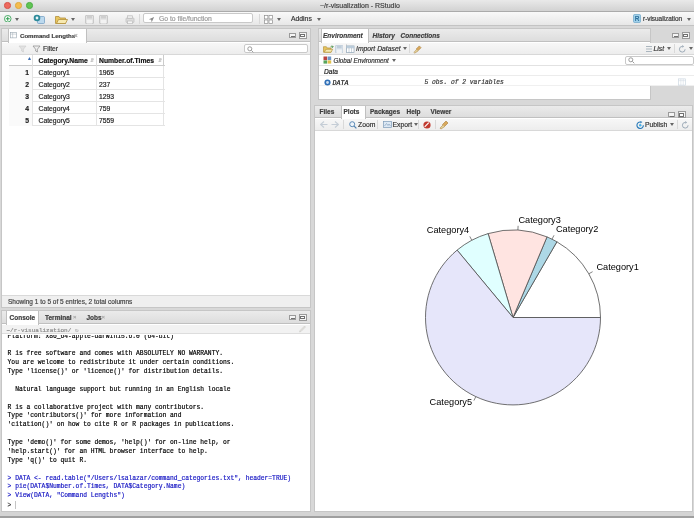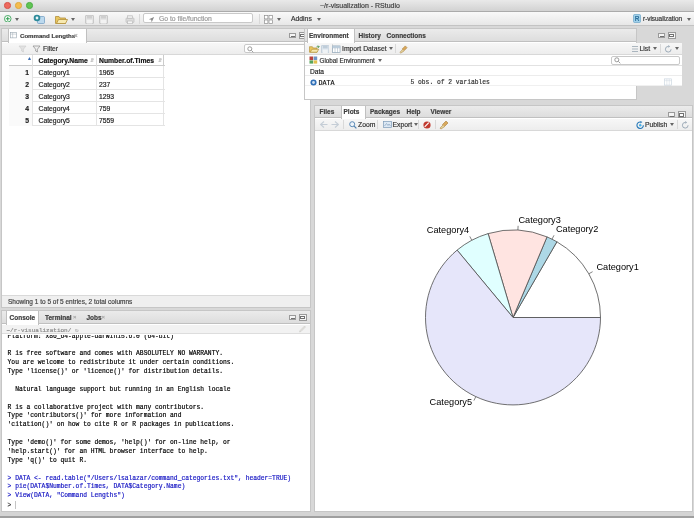--- a/index.html
+++ b/index.html
@@ -216,21 +216,21 @@
 'help.start()' for an HTML browser interface to help.
 Type 'q()' to quit R.
 
 <span style="color:#1717c4;">&gt; DATA &lt;- read.table("/Users/lsalazar/command_categories.txt", header=TRUE)
 &gt; pie(DATA$Number.of.Times, DATA$Category.Name)
 &gt; View(DATA, "Command Lengths")
 </span><span style="color:#333;">&gt; </span><span style="display:inline-block;width:1.2px;height:7.6px;background:#c4c4c4;vertical-align:-1.6px;"></span></pre>
     </div>
 </div>
 
-<div class="abs pane" style="left:304px;top:27.5px;width:333px;height:72.5px;">
+<div class="abs pane" style="left:318px;top:27.5px;width:333px;height:72.5px;font-style:italic;">
   <div class="abs tabbar">
     <div class="tab active" style="left:1.5px;width:48px;"></div>
     <div class="abs" style="left:4px;top:0;height:13.5px;line-height:13.5px;font-size:6.5px;font-weight:bold;color:#3d3d3d;">Environment</div>
     <div class="abs" style="left:53.5px;top:0;height:13.5px;line-height:13.5px;font-size:6.5px;font-weight:bold;color:#3d3d3d;">History</div>
     <div class="abs" style="left:81.5px;top:0;height:13.5px;line-height:13.5px;font-size:6.5px;font-weight:bold;color:#3d3d3d;">Connections</div>
     <div class="abs winbtn" style="left:353px;top:4px;width:7px;height:5px;">
         <div style="margin:2.6px auto 0;width:4px;border-top:1px solid #707070;"></div>
       </div>
     <div class="abs winbtn" style="left:362.5px;top:3px;width:8px;height:7px;">
         <div style="margin:1.2px auto 0;width:5px;height:3.6px;border:0.8px solid #707070;background:#fff;"></div>

